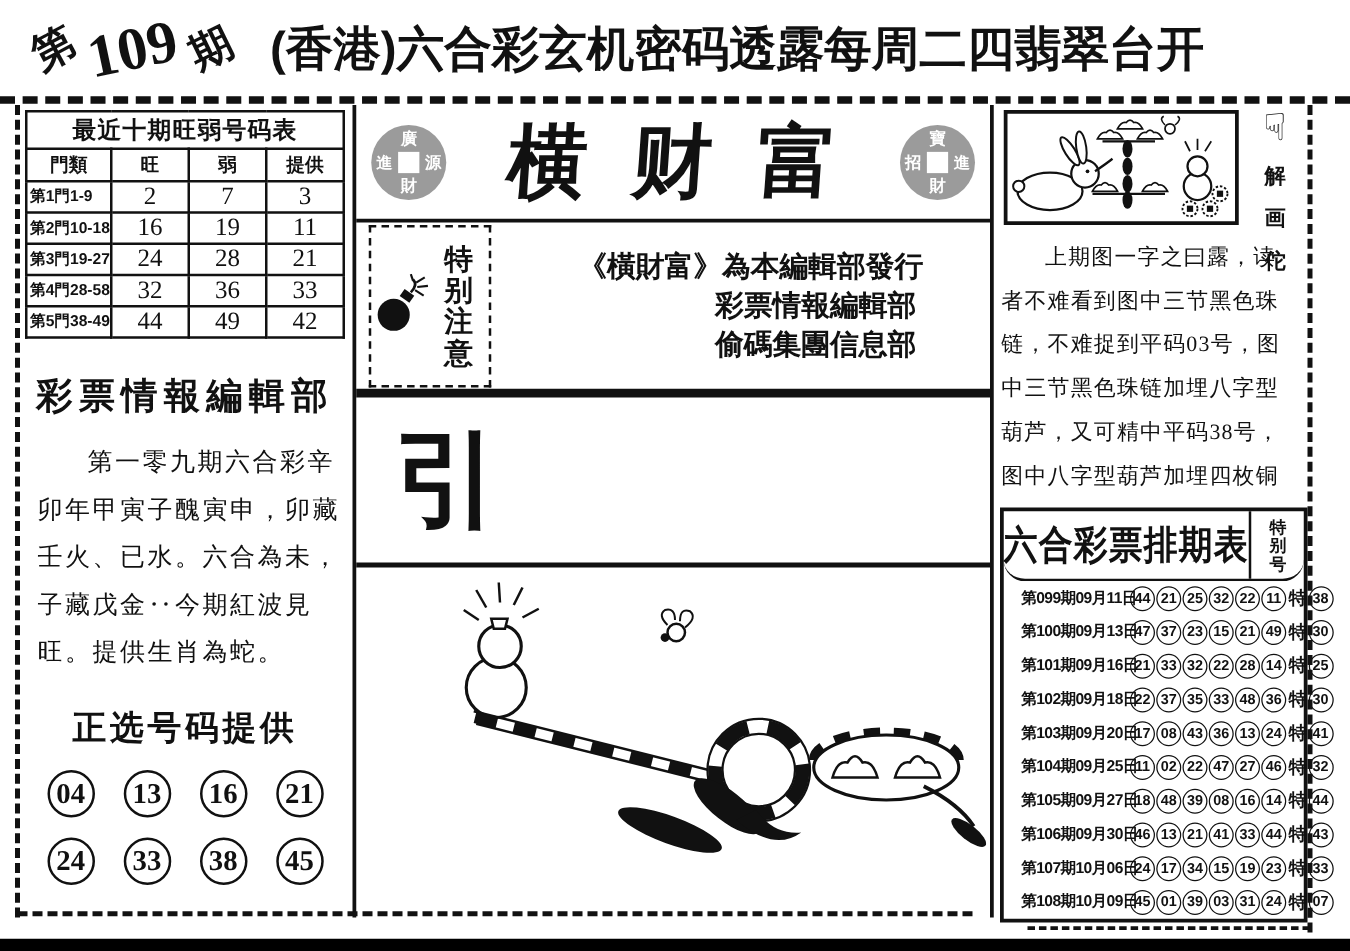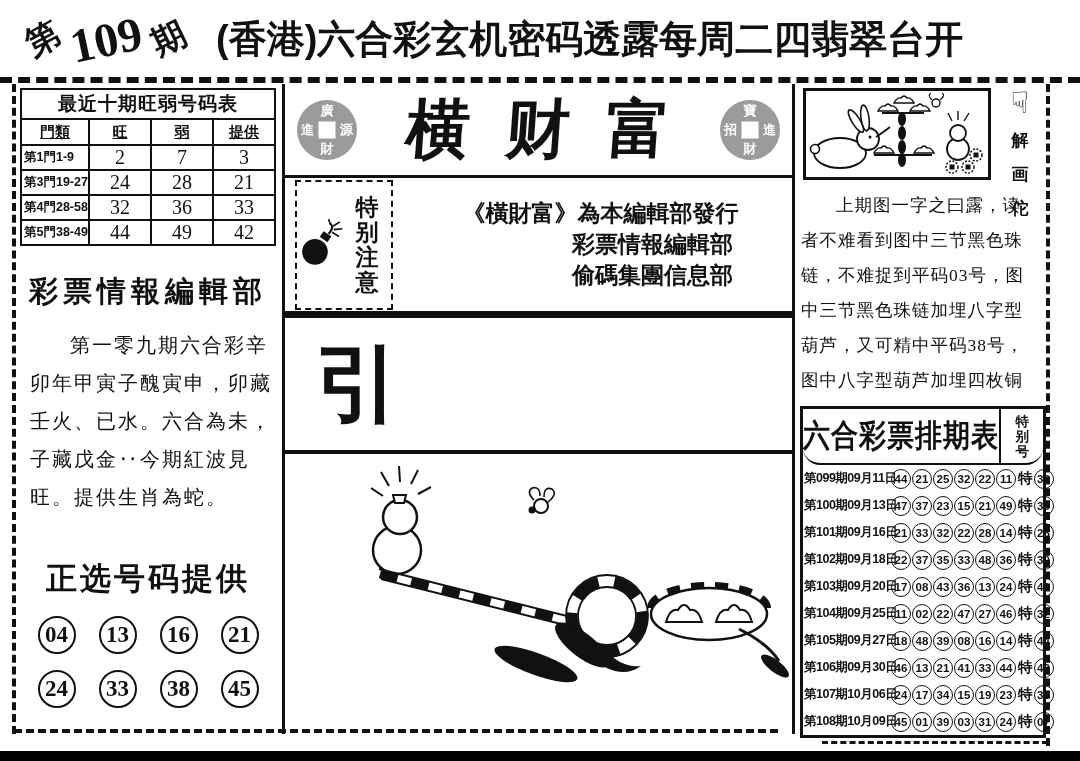--- a/index.html
+++ b/index.html
@@ -12,28 +12,28 @@
   .hdr-num{font-size:48px;font-weight:bold;transform:rotate(-12deg);margin:0 10px;font-family:"Liberation Serif",serif;}
   .hdr-qi{font-size:34px;font-weight:bold;transform:rotate(-26deg);margin-right:30px;}
   .hdr-title{font-size:38px;font-weight:bold;letter-spacing:0px;white-space:nowrap;}
   .dash-top{position:absolute;top:77px;left:0;width:1080px;border-top:6px dashed #111;}
 
   
   .col-left{position:absolute;left:12px;top:84px;width:268px;height:650px;border-left:4px dashed #111;box-sizing:border-box;}
   table.hw{border-collapse:collapse;margin:4px 0 0 4px;width:256px;}
   table.hw td,table.hw th{border:2px solid #111;padding:0;}
   .hw-title{font-size:19px;font-weight:bold;text-align:center;height:28px;letter-spacing:1px;}
-  .hw-head th{font-size:15px;font-weight:bold;height:24px;text-decoration:underline;}
+  .hw-head th{font-size:15px;font-weight:bold;height:24px;}
   .hw-label{font-size:12.5px;font-weight:bold;padding-left:2px !important;white-space:nowrap;}
   .hw-num{font-family:"Liberation Serif",serif;font-size:20px;text-align:center;height:21px;width:62px;}
   .zodiac-title{font-size:29px;font-weight:bold;text-align:center;letter-spacing:5px;margin-top:26px;}
   .zodiac-body{font-family:"Liberation Serif",serif;font-size:20px;line-height:38px;margin:14px 8px 0 14px;
                text-indent:2em;letter-spacing:2px;}
   .picks{position:absolute;left:0;bottom:26px;width:100%;}
-  .picks-title{font-size:31px;font-weight:bold;text-align:center;letter-spacing:3px;}
+  .picks-title{font-size:27px;font-weight:bold;text-align:center;letter-spacing:3px;}
   .picks-grid{display:grid;grid-template-columns:repeat(4,1fr);row-gap:16px;margin:16px 10px 0 10px;justify-items:center;}
   .pick-circle{width:38px;height:38px;border:2.5px solid #111;border-radius:50%;display:flex;align-items:center;
                justify-content:center;font-size:23px;font-weight:bold;font-family:"Liberation Serif",serif;box-sizing:border-box;}
 
   
   .col-center{position:absolute;left:282px;top:84px;width:513px;height:650px;
               border-left:3px solid #111;border-right:3px solid #111;box-sizing:border-box;}
   .masthead{height:94px;border-bottom:3px solid #111;display:flex;align-items:center;justify-content:space-between;
             padding:0 12px;box-sizing:border-box;}
   .coin{position:relative;width:60px;height:60px;border-radius:50%;background:#9b9b9b;color:#fff;
@@ -66,21 +66,21 @@
   .analysis{position:absolute;left:6px;top:104px;width:238px;font-family:"Liberation Serif",serif;font-size:17.5px;
             line-height:35px;text-indent:2em;letter-spacing:1px;margin:0;}
   .sched{position:absolute;left:5px;top:322px;width:246px;border:3px solid #111;box-sizing:border-box;background:#fff;}
   .sched-head{display:flex;border-bottom:2.5px solid #111;height:54px;border-radius:17px;}
   .sched-title{flex:1;font-size:27px;font-weight:bold;display:flex;align-items:center;justify-content:center;
                transform:scaleY(1.15);letter-spacing:1px;white-space:nowrap;}
   .sched-special{width:34px;border-left:2.5px solid #111;font-size:13.5px;font-weight:bold;line-height:15px;
                  display:flex;align-items:center;justify-content:center;text-align:center;word-break:break-all;padding:0 9px;box-sizing:content-box;}
   .sched-special div{width:14px;text-align:right;}
   .sched-row{display:flex;align-items:center;height:27px;padding-left:1px;}
-  .sched-label{font-size:12.5px;font-weight:bold;width:87px;white-space:nowrap;flex:0 0 auto;letter-spacing:-0.5px;}
+  .sched-label{font-size:12.5px;font-weight:bold;width:87px;white-space:nowrap;flex:0 0 auto;letter-spacing:-0.5px;padding-left:13px;}
   .ball{width:20px;height:20px;border:1.5px solid #111;border-radius:50%;display:inline-flex;align-items:center;
         justify-content:center;font-size:11.5px;font-weight:bold;margin-right:1px;box-sizing:border-box;flex:0 0 auto;}
   .te{font-size:14.5px;font-weight:bold;margin:0 1px;flex:0 0 auto;}
 
   
   .dash-bottom1{position:absolute;left:14px;top:729px;width:764px;border-top:4px dashed #111;}
   .dash-bottom2{position:absolute;left:822px;top:741px;width:226px;border-top:3px dashed #111;}
   .bottom-bar{position:absolute;left:0;top:751px;width:1080px;height:10px;background:#000;}
   svg{display:block;}
 </style>
@@ -107,20 +107,26 @@
           <th>門類</th>
           <th>旺</th>
           <th>弱</th>
           <th>提供</th>
         </tr>
       <tr>
             <td class="hw-label">第1門1-9</td>
             <td class="hw-num">2</td>
             <td class="hw-num">7</td>
             <td class="hw-num">3</td>
+          </tr>
+          <tr>
+            <td class="hw-label">第2門10-18</td>
+            <td class="hw-num">16</td>
+            <td class="hw-num">19</td>
+            <td class="hw-num">11</td>
           </tr>
           <tr>
             <td class="hw-label">第3門19-27</td>
             <td class="hw-num">24</td>
             <td class="hw-num">28</td>
             <td class="hw-num">21</td>
           </tr>
           <tr>
             <td class="hw-label">第4門28-58</td>
             <td class="hw-num">32</td>

